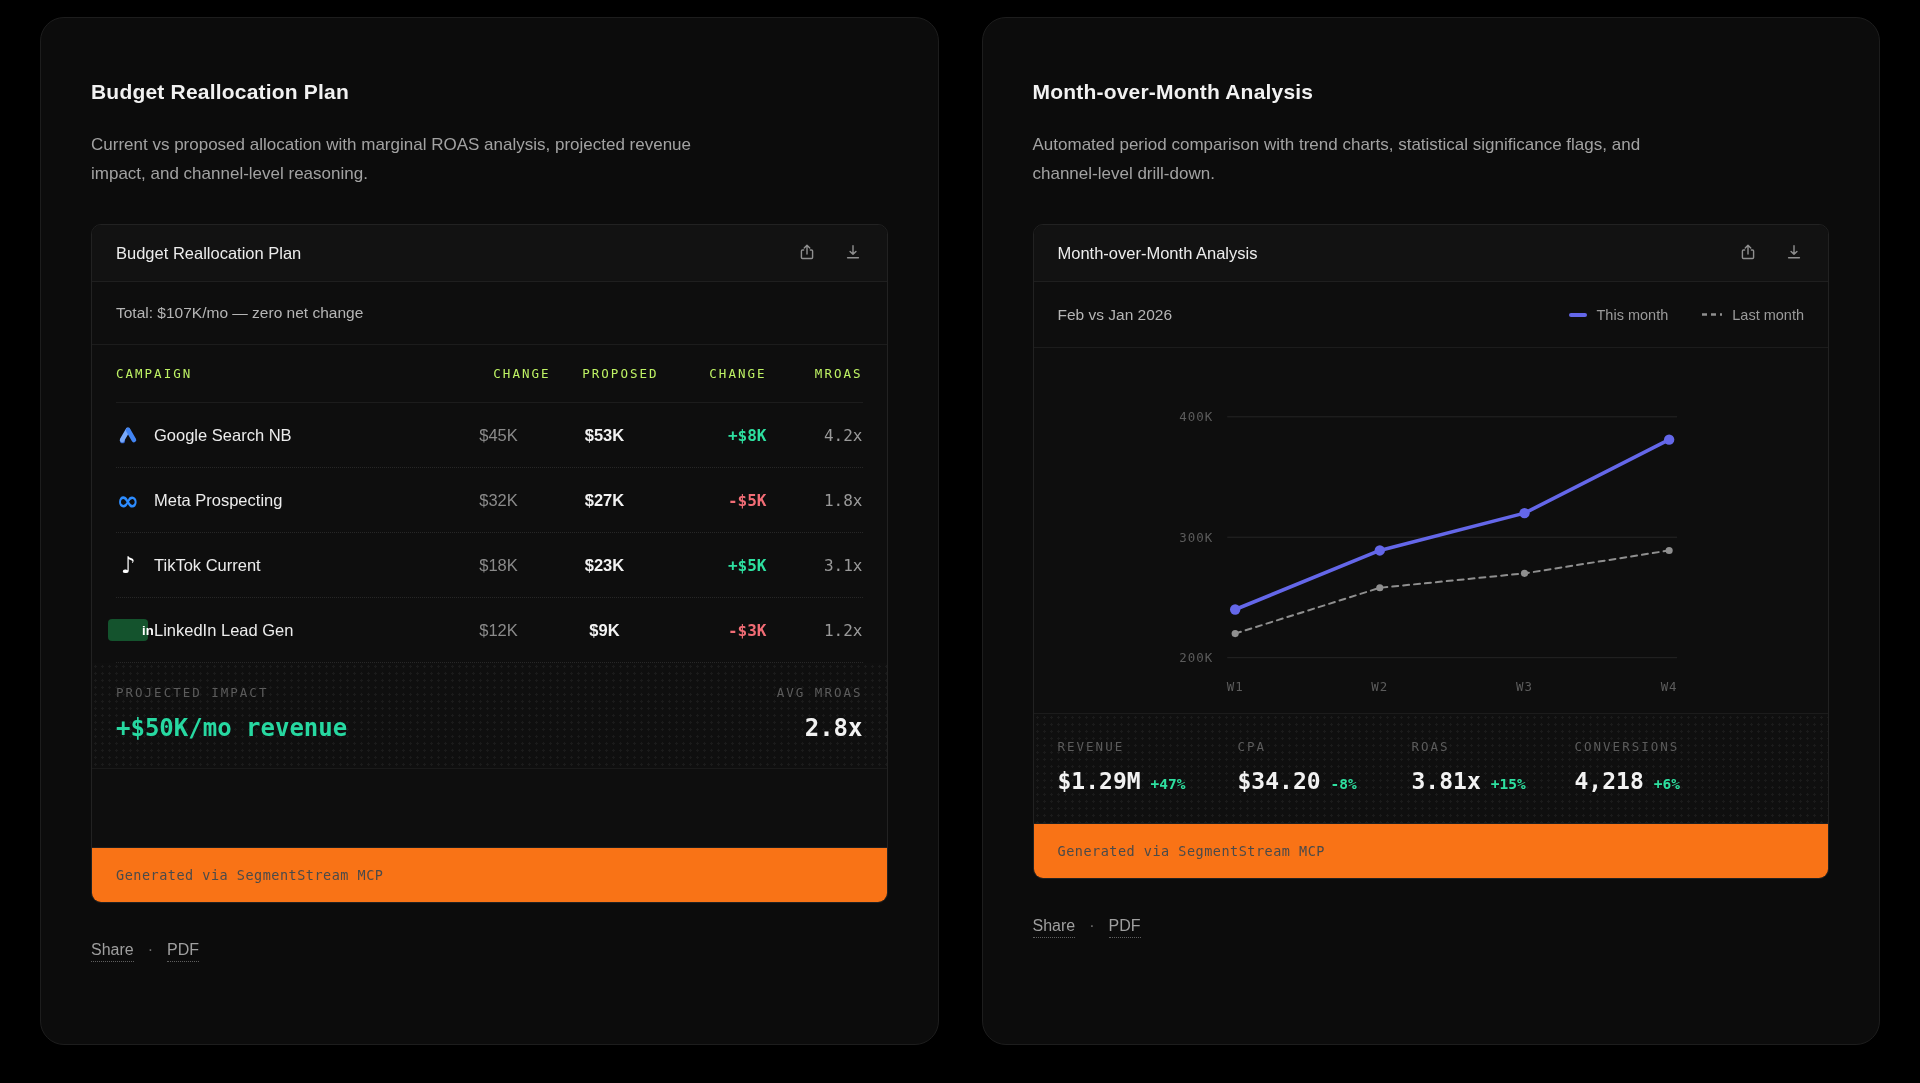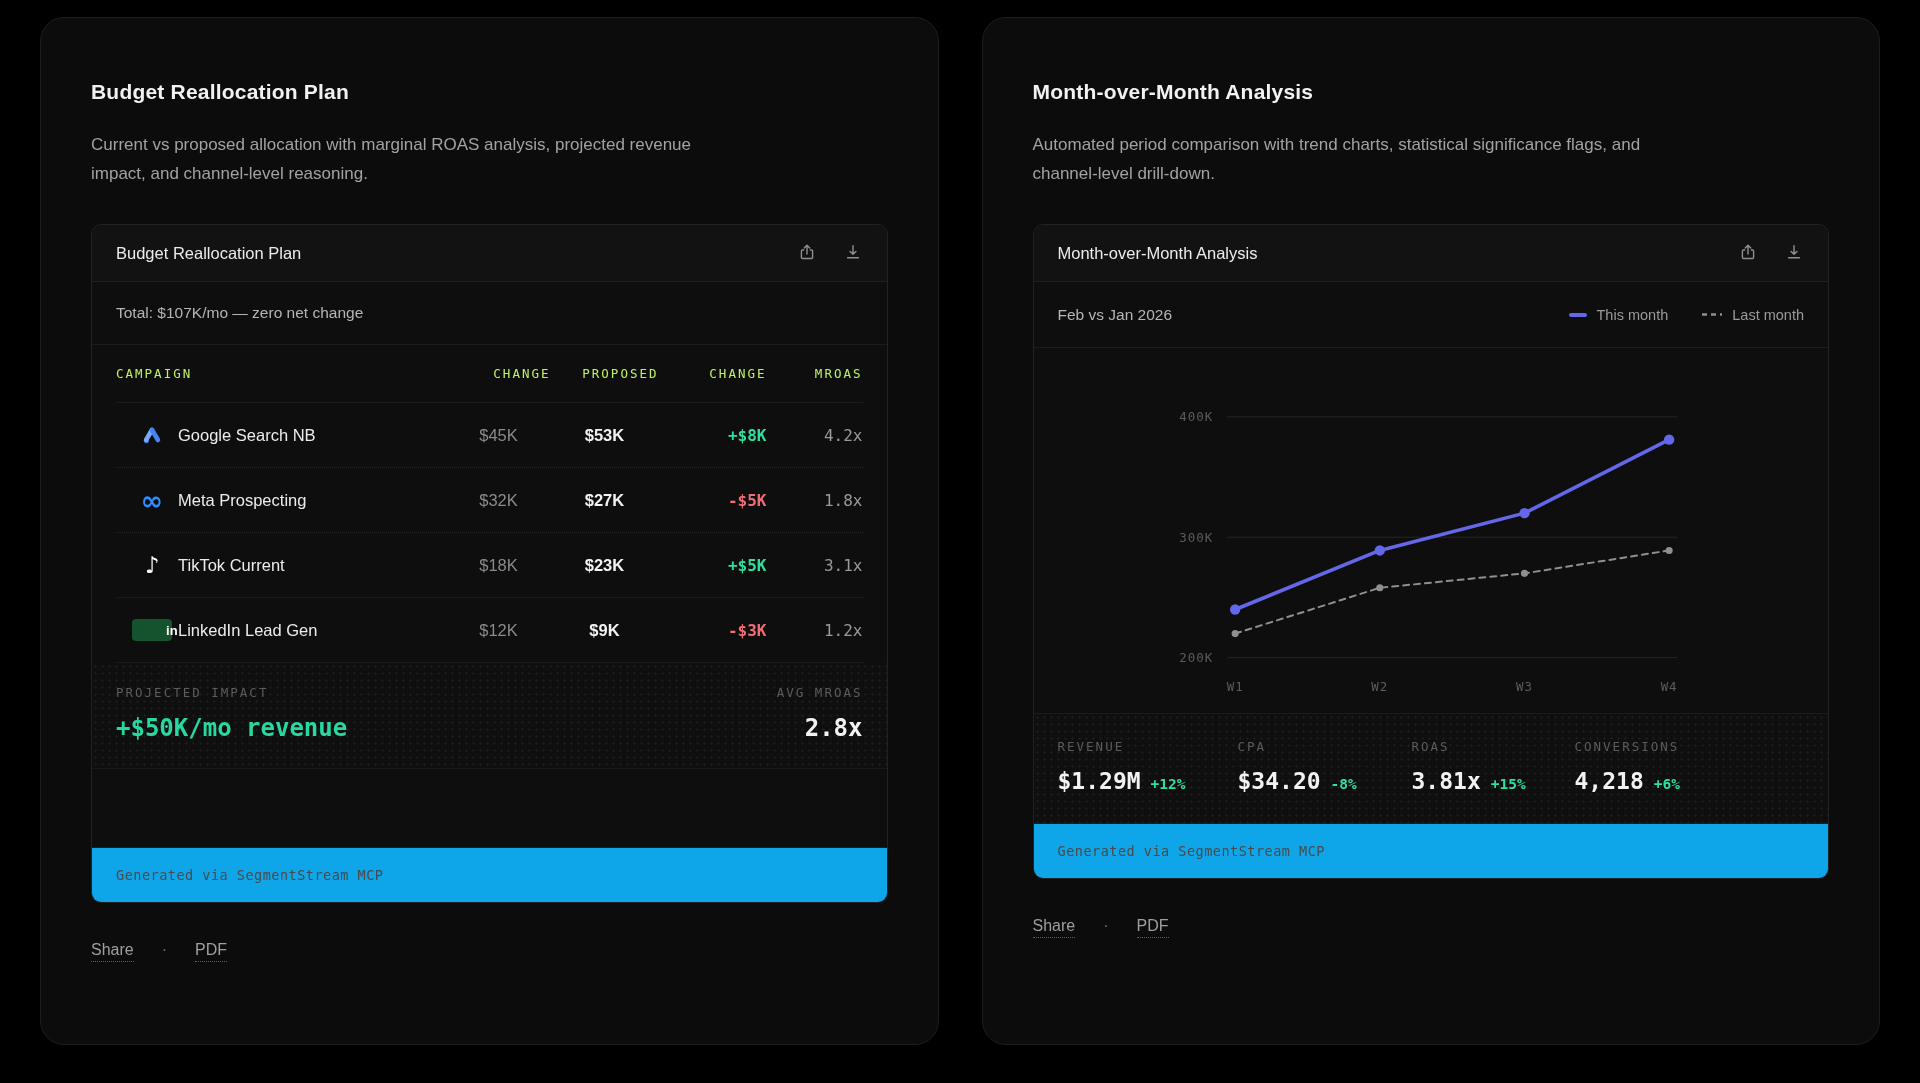--- a/index.html
+++ b/index.html
@@ -33,21 +33,21 @@
 
   .table { padding:0 24px; }
   .trow { display:grid; grid-template-columns:1fr 104px 108px 108px 96px; align-items:center; }
   .thead { height:58px; border-bottom:1px solid #1c1c1c; }
   .thead .hcell {
     font-family:"DejaVu Sans Mono", monospace; font-size:12.5px; letter-spacing:2px; color:#bef264;
   }
   .thead .num-h { text-align:right; }
   .tbody .trow { height:65px; border-bottom:1px dotted #272727; }
   .tbody .trow:last-child { border-bottom:1px dotted #272727; }
-  .cell-name { display:flex; align-items:center; gap:14px; font-size:16.5px; color:#ececec;margin-left:24px; }
+  .cell-name { display:flex; align-items:center; gap:14px; font-size:16.5px; color:#ececec; }
   .cicon { width:24px; height:24px; display:flex; align-items:center; justify-content:center; flex:0 0 24px; }
   .glyph-meta { color:#2d8cff; font-size:27px; font-weight:700; line-height:1; font-family:"DejaVu Sans",sans-serif; }
   .glyph-tiktok { color:#fff; font-size:23px; line-height:1; font-family:"DejaVu Sans",sans-serif; }
   .li-badge {
     width:22px; height:22px; border-radius:4px; background:#14532d; color:#fff;
     display:flex; align-items:center; justify-content:center;
     font-size:13px; font-weight:700; letter-spacing:.3px;padding-left:40px;
   }
   .num { text-align:center; font-size:16.5px; }
   .cur { color:#8a8a8a; }
@@ -64,25 +64,25 @@
   }
   .impact { display:flex; justify-content:space-between; align-items:flex-start; padding:22px 24px 26px; border-bottom:1px solid #1a1a1a; }
   .mlabel { font-family:"DejaVu Sans Mono", monospace; font-size:12.5px; letter-spacing:2px; color:#5c5c5c; }
   .impact-value { margin-top:14px; font-family:"DejaVu Sans Mono", monospace; font-weight:700; font-size:24px; color:#27d8a1; }
   .impact-right { text-align:right; }
   .avg-value { color:#f2f2f2; }
   .spacer { height:78px; }
 
   .widget-footer {
     height:55px; display:flex; align-items:center; padding:0 24px;
-    border-top:1px solid #1e1e1e; background:#0ea5e9;
+    border-top:1px solid #1e1e1e; background:#f97316;
     font-family:"DejaVu Sans Mono", monospace; font-size:13.5px; color:#4a4a4a; letter-spacing:.5px;
   }
 
-  .links { margin-top:38px; display:flex; gap:28px; align-items:baseline; font-size:16px; color:#9f9f9f; }
+  .links { margin-top:38px; display:flex; gap:14px; align-items:baseline; font-size:16px; color:#9f9f9f; }
   .link { border-bottom:1px dotted #5f5f5f; padding-bottom:2px; cursor:pointer; }
   .dot-sep { color:#6f6f6f; }
 
   .period-row {
     display:flex; justify-content:space-between; align-items:center;
     height:66px; padding:0 24px; border-bottom:1px solid #1c1c1c;
   }
   .period-label { font-size:15.5px; color:#b5b5b5; }
   .legend { display:flex; gap:34px; align-items:center; }
   .legend-item { display:flex; gap:10px; align-items:center; font-size:14.5px; color:#9a9a9a; cursor:pointer; }
@@ -276,21 +276,21 @@
             <circle cx="468.7" cy="141.8" r="5.2" fill="#6467e9"></circle>
             <circle cx="614" cy="68.0" r="5.2" fill="#6467e9"></circle>
           </svg>
       </div>
 
       <div class="stats dotbg">
           <div class="stat">
             <div class="mlabel">REVENUE</div>
             <div class="stat-value-row">
               <span class="stat-value">$1.29M</span>
-              <span class="stat-delta">+12%</span>
+              <span class="stat-delta">+47%</span>
             </div>
           </div>
           <div class="stat">
             <div class="mlabel">CPA</div>
             <div class="stat-value-row">
               <span class="stat-value">$34.20</span>
               <span class="stat-delta">-8%</span>
             </div>
           </div>
           <div class="stat">

